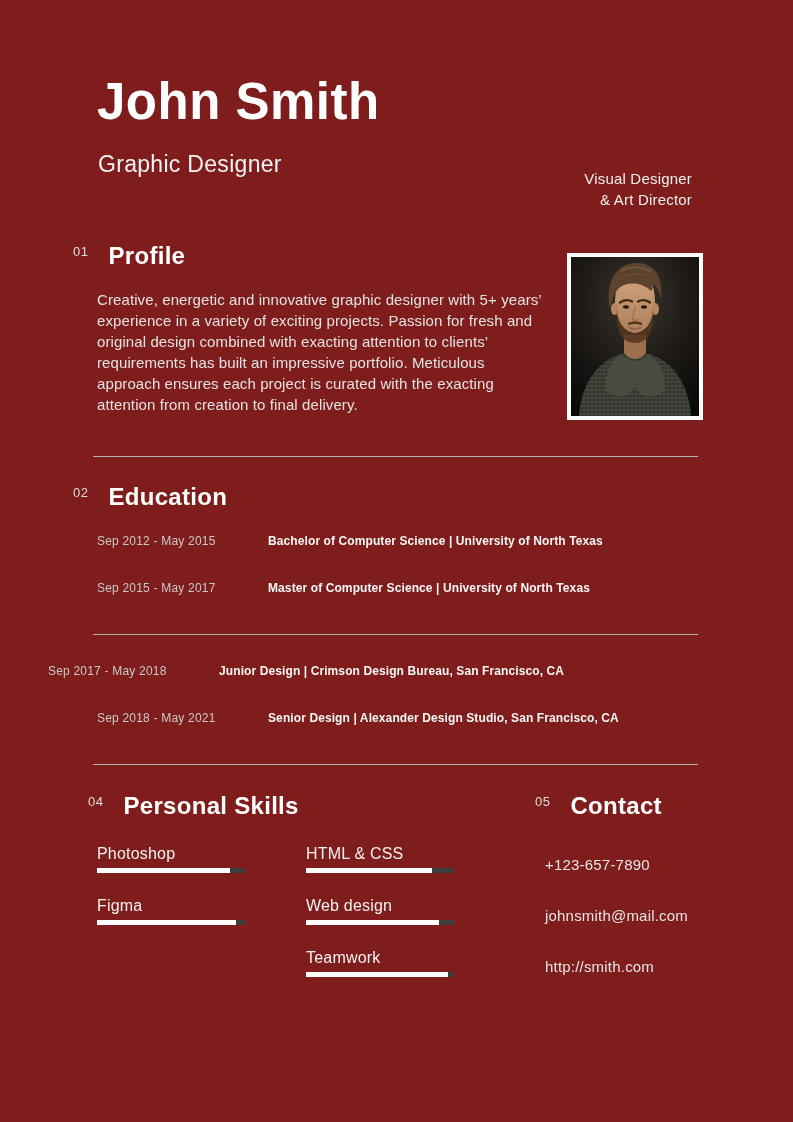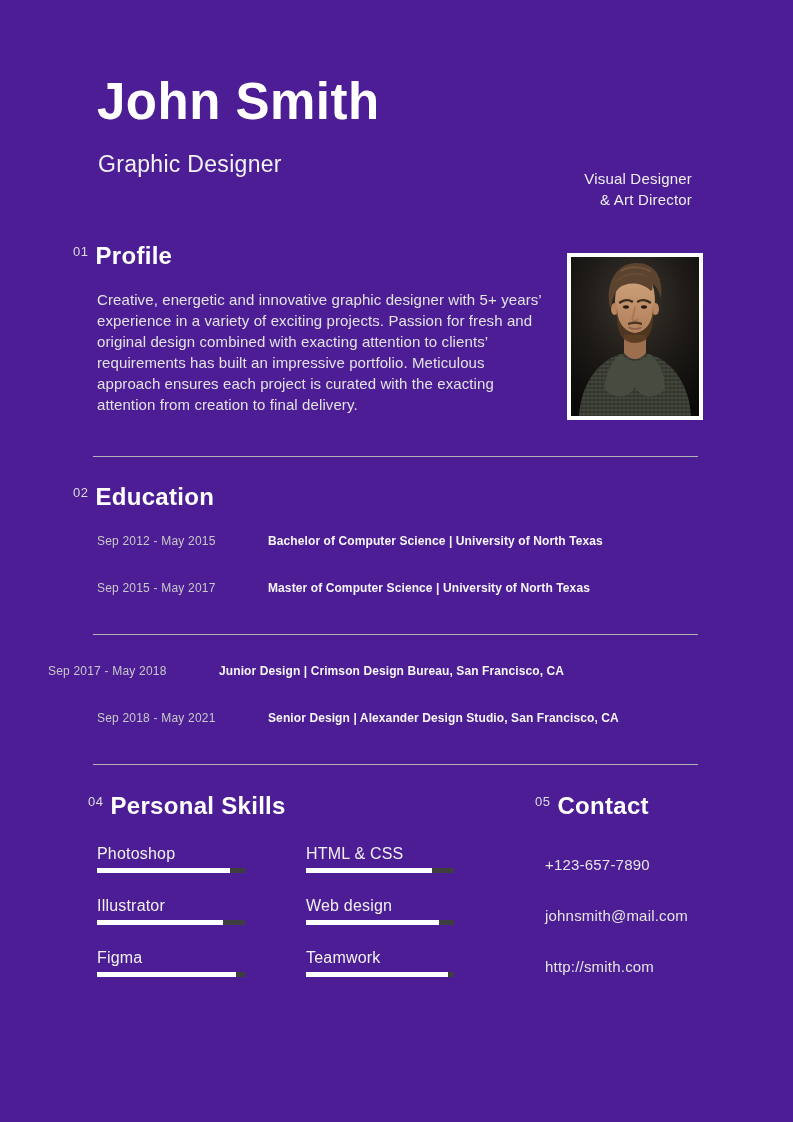--- a/index.html
+++ b/index.html
@@ -1,35 +1,35 @@
 <!DOCTYPE html>
 <html><head>
 <meta charset="utf-8">
 <style>
   html,body{margin:0;padding:0;background:#1f1f1f;}
   .page{
-    position:relative;width:793px;height:1122px;background:#4c1d95;
+    position:relative;width:793px;height:1122px;background:#7f1d1d;
     font-family:"Liberation Sans","DejaVu Sans",sans-serif;color:#ffffff;
     overflow:hidden;
   }
   
   .name{
     margin:0;padding:74px 0 0 97px;font-size:51px;font-weight:700;
     line-height:56px;letter-spacing:.5px;color:#ffffff;
   }
   .role{
     margin-top:21px;padding-left:98px;font-size:23px;font-weight:400;
     letter-spacing:.3px;color:#f3f3f3;
   }
   .tagline{
     position:absolute;top:168px;right:101px;text-align:right;
     font-size:15px;line-height:21px;color:#eeeeee;letter-spacing:.2px;
   }
   
-  .section-head{display:flex;align-items:flex-start;padding-left:73px;}
+  .section-head{display:flex;align-items:flex-start;padding-left:73px;gap:13px;}
   .sec-num{font-size:13px;color:#dddddd;margin:2px 7px 0 0;letter-spacing:.5px;flex:none;}
   .sec-title{margin:0;font-size:24px;font-weight:700;letter-spacing:.3px;line-height:28px;color:#ffffff;}
   
   .profile{margin-top:64px;}
   .profile-body{
     margin:19px 0 0 97px;width:446px;font-size:15px;line-height:21px;
     color:#e2e2e2;letter-spacing:.1px;
   }
   .photo-frame{
     position:absolute;left:567px;top:253px;width:128px;height:159px;
@@ -163,26 +163,20 @@
       </div>
       <div class="skill-cols">
         <div class="skill-col">
           <div class="skill">
             <div class="skill-label">Photoshop</div>
             <div class="skill-bar">
                 <div class="skill-fill" style="width: 90%;"></div>
               </div>
           </div>
           <div class="skill">
-            <div class="skill-label">Illustrator</div>
-            <div class="skill-bar">
-                <div class="skill-fill" style="width: 85%;"></div>
-              </div>
-          </div>
-          <div class="skill">
             <div class="skill-label">Figma</div>
             <div class="skill-bar">
                 <div class="skill-fill" style="width: 94%;"></div>
               </div>
           </div>
         </div>
         <div class="skill-col">
           <div class="skill">
             <div class="skill-label">HTML &amp; CSS</div>
             <div class="skill-bar">

